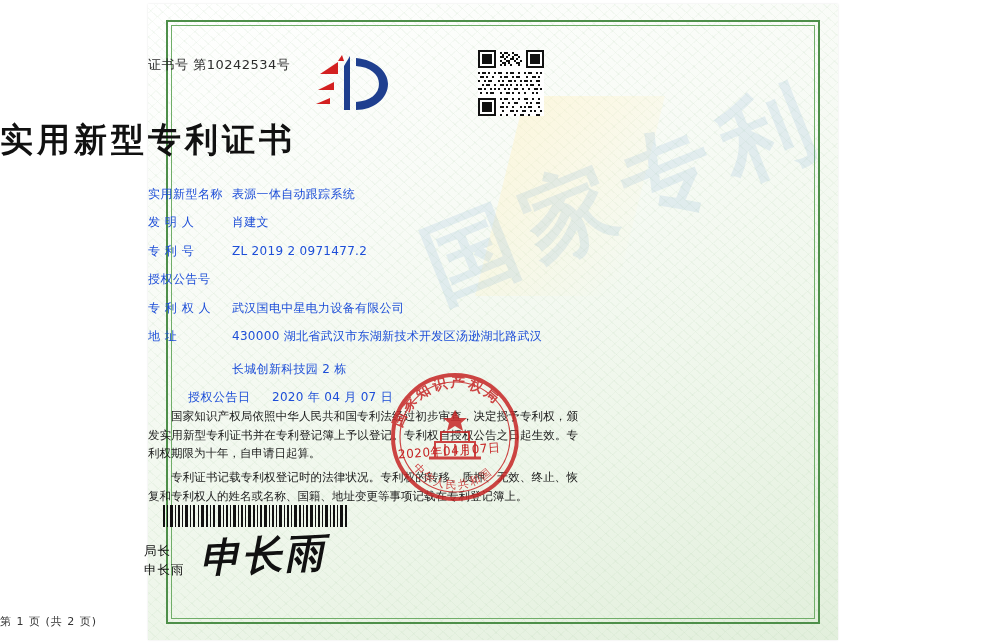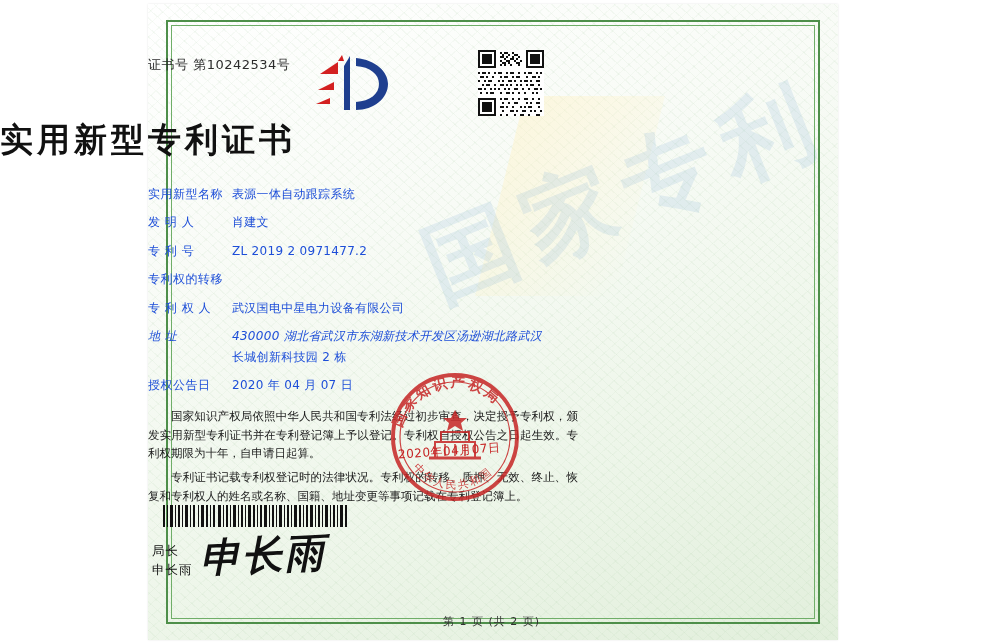--- a/index.html
+++ b/index.html
@@ -143,20 +143,21 @@
   }
   .field-value {
     flex: 1;
     letter-spacing: 0.3px;
   }
   .field-row-split {
     display: flex;
     margin-bottom: 11px;
     line-height: 1.45;
     width: 432px;
+    margin-left: 40px;
   }
   .split-left {
     display: flex;
     width: 214px;
     flex: 0 0 214px;
   }
   .split-left .field-label {
     width: 84px;
     flex: 0 0 84px;
   }
@@ -194,21 +195,21 @@
   .barcode {
     position: absolute;
     left: 163px;
     top: 505px;
     width: 185px;
     height: 22px;
   }
   
   .sig-labels {
     position: absolute;
-    left: 152px;
+    left: 144px;
     top: 542px;
     font-family: "DejaVu Sans", sans-serif;
     font-size: 12.5px;
     color: #111;
     line-height: 1.5;
     letter-spacing: 1px;
   }
   .sig-script {
     position: absolute;
     left: 200px;
@@ -236,21 +237,20 @@
     font-family: "DejaVu Sans", sans-serif;
     font-size: 12px;
     color: #c62525;
     letter-spacing: 0.5px;
     transform: rotate(-4deg);
   }
   .footer-page {
     position: absolute;
     left: 0; right: 0;
     top: 614px;
-    text-align: center;
     font-family: "DejaVu Sans", sans-serif;
     font-size: 11px;
     color: #333;
     letter-spacing: 1px;
   }
 </style>
 </head>
 <body>
 
 <div id="page">
@@ -431,30 +431,30 @@
       <div class="field-label">发 明 人</div>
       <div class="field-value">肖建文</div>
     </div>
 
     <div class="field-row">
       <div class="field-label">专 利 号</div>
       <div class="field-value">ZL 2019 2 0971477.2</div>
     </div>
 
     <div class="field-row">
-      <div class="field-label">专利权的转移</div>
+      <div class="field-label">授权公告号</div>
     </div>
 
     <div class="field-row">
       <div class="field-label">专 利 权 人</div>
       <div class="field-value">武汉国电中星电力设备有限公司</div>
     </div>
 
     <div>
-      <div class="field-row" style="margin-bottom:4px;font-style:italic;">
+      <div class="field-row" style="margin-bottom:16px;">
         <div class="field-label">地 址</div>
         <div class="field-value">430000  湖北省武汉市东湖新技术开发区汤逊湖北路武汉</div>
       </div>
       <div class="addr-second">长城创新科技园 2 栋</div>
     </div>
 
     <div class="field-row-split" style="margin-top:11px;">
       <div class="split-left">
         <div class="field-label">授权公告日</div>
         <div class="field-value">2020 年 04 月 07 日</div>

